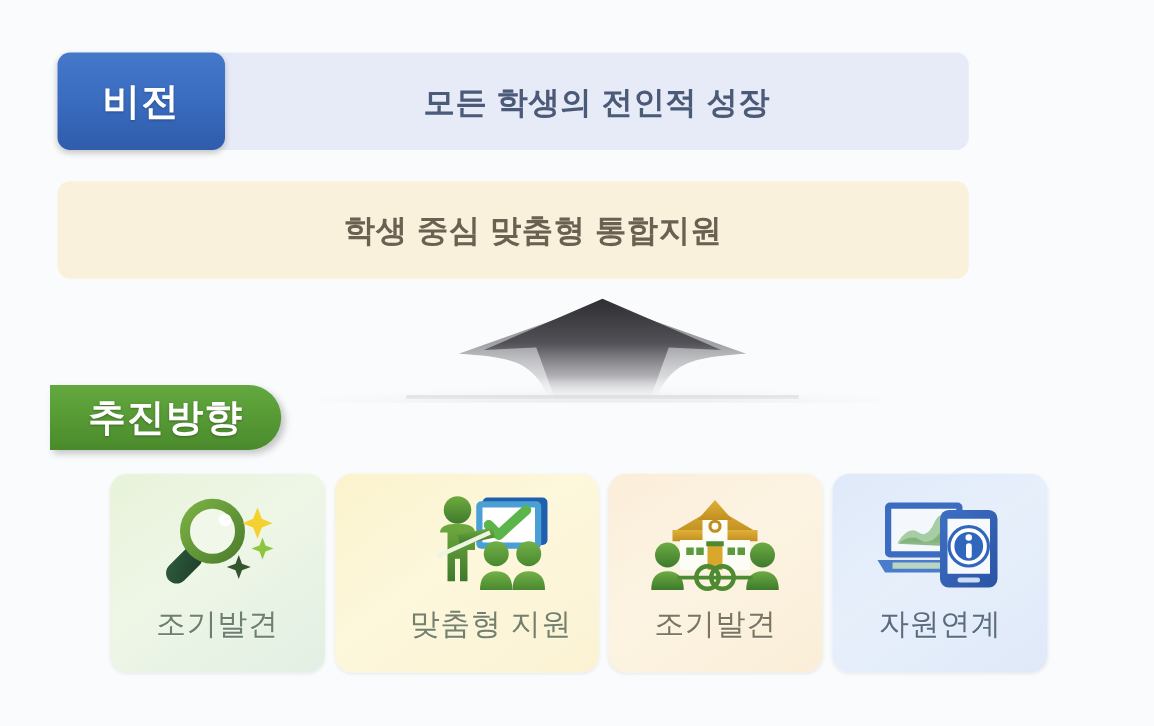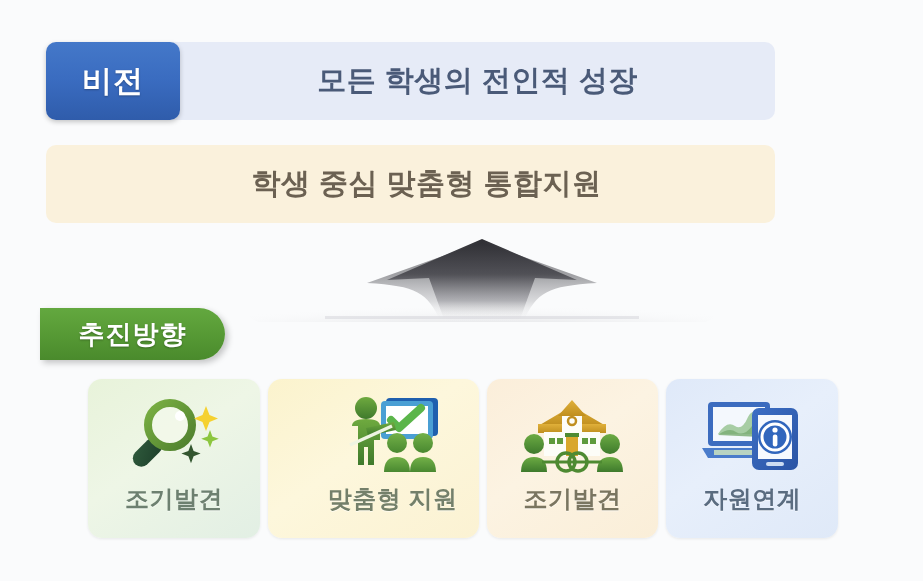--- a/index.html
+++ b/index.html
@@ -54,21 +54,21 @@
   }
   .banner-tag.goal-tag {
     background: linear-gradient(180deg, #e2b93c 0%, #d8ad2f 48%, #c99c22 100%);
   }
 
   .banner-text {
     flex: 1 1 auto;
     display: flex;
     align-items: center;
     justify-content: center;
-    font-size: 29px;
+    font-size: 25px;
     font-weight: bold;
     letter-spacing: 0.5px;
   }
   .banner-text.vision-text { color: #4a5a78; }
   .banner-text.goal-text   { color: #6b6152; padding-left: 32px; }
 
   
   .arrow-wrap {
     position: absolute;
     left: 247px;
@@ -85,21 +85,21 @@
     left: 40px;
     top: 308px;
     width: 185px;
     height: 52px;
     background: linear-gradient(180deg, #63a83f 0%, #579a35 50%, #4a8a2c 100%);
     border-radius: 0 26px 26px 0;
     display: flex;
     align-items: center;
     justify-content: center;
     color: #ffffff;
-    font-size: 26px;
+    font-size: 30px;
     font-weight: bold;
     letter-spacing: 1px;
     text-shadow: 0 1px 2px rgba(0,0,0,0.3);
     box-shadow: 3px 3px 6px rgba(0,0,0,0.22);
   }
 
   
   .cards {
     position: absolute;
     left: 88px;
@@ -124,21 +124,21 @@
     width: 104px;
     height: 86px;
     display: flex;
     align-items: center;
     justify-content: center;
   }
   .card-icon svg { display: block; }
   .card-label {
     margin-top: 6px;
     font-size: 24px;
-    font-weight: bold;
+    font-weight: normal;
     letter-spacing: 0.5px;
     color: #6d8070;
     text-shadow: 0 1px 0 rgba(255,255,255,0.55);
   }
   .card.green  { background: linear-gradient(145deg, #e8f3da 0%, #eef6e6 45%, #e2efe4 100%); }
   .card.yellow { background: linear-gradient(145deg, #fbf3cd 0%, #fdf7dc 45%, #fbf2d3 100%); padding-left: 39px; }
   .card.cream  { background: linear-gradient(145deg, #fbeeda 0%, #fcf3e2 45%, #faeed8 100%); }
   .card.blue   { background: linear-gradient(145deg, #dfe9f9 0%, #e7effb 45%, #dfe9f8 100%); }
   .card.blue .card-label { color: #5a6c80; }
   .card.cream .card-label { color: #7a7560; }

